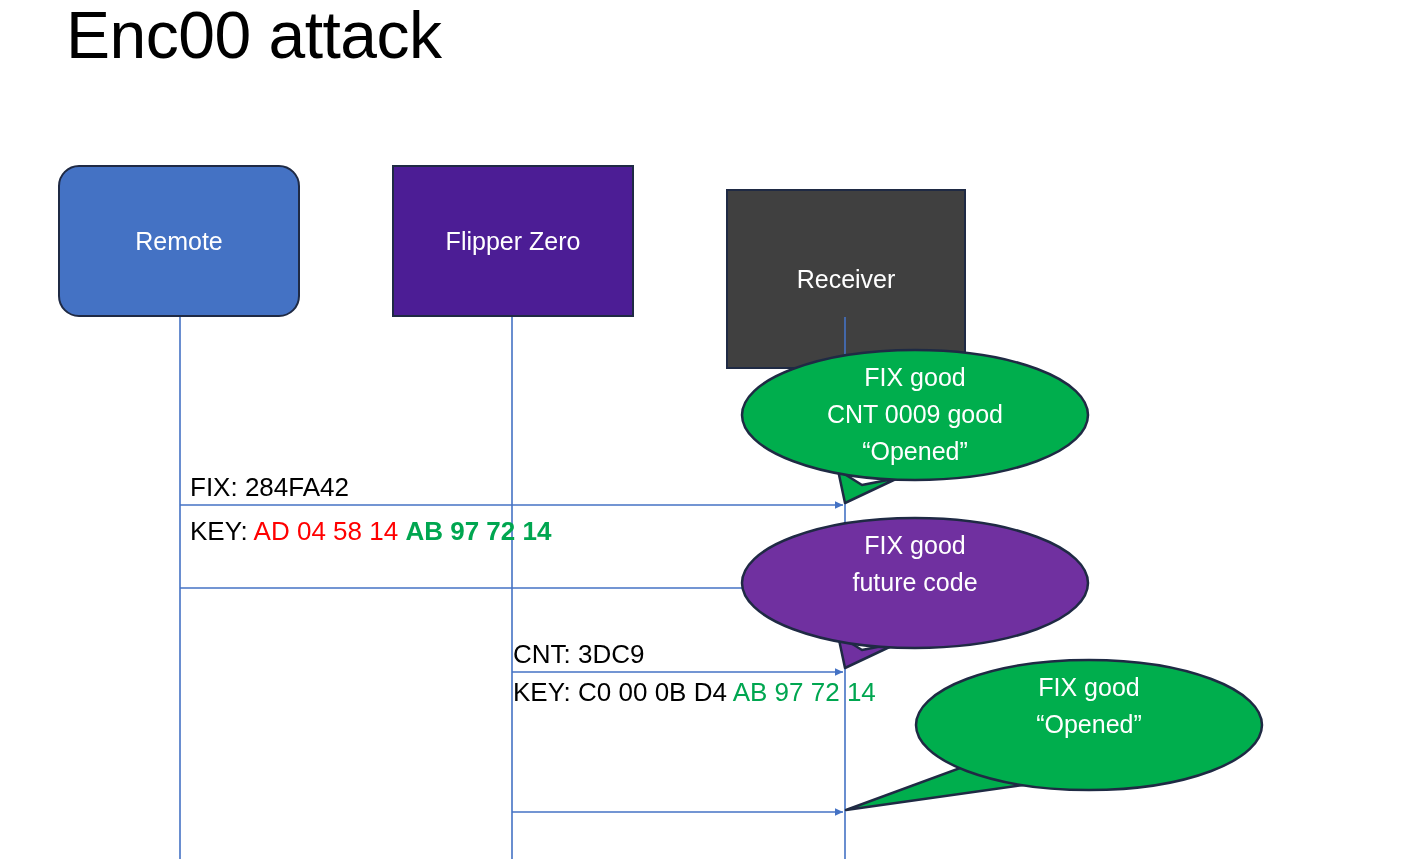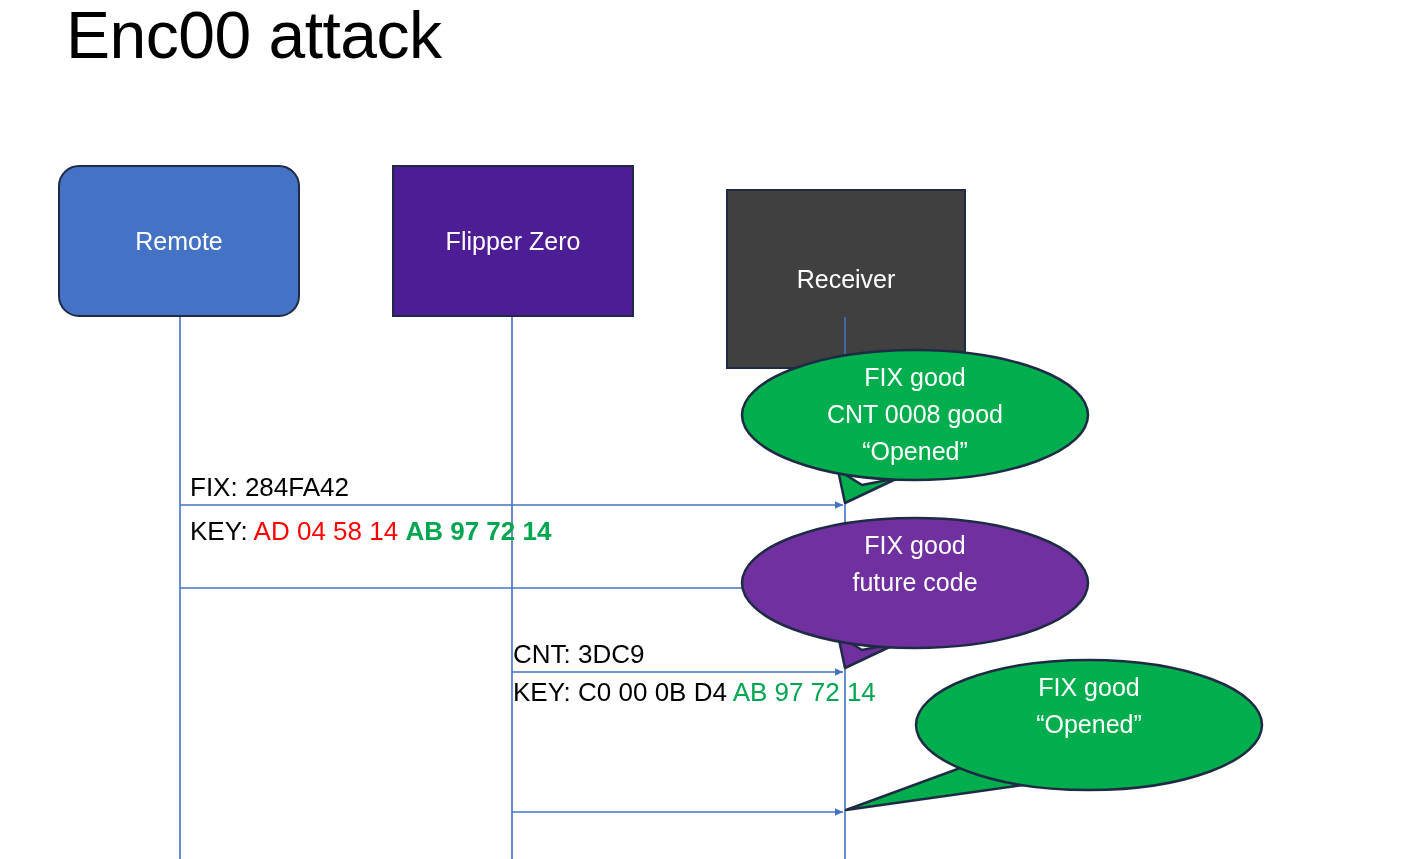--- a/index.html
+++ b/index.html
@@ -142,21 +142,21 @@
   <div>
     <span>KEY: C0 00 0B D4 </span><span class="hex-green">AB 97 72 14</span>
   </div>
 </div>
 
 <div class="msg-text" style="left:513px; top:775px;">
 </div>
 
 <div class="bubble-text" style="left:742px; top:359px; width:346px;">
   <div>FIX good</div>
-  <div>CNT 0008 good</div>
+  <div>CNT 0009 good</div>
   <div>“Opened”</div>
 </div>
 
 <div class="bubble-text" style="left:742px; top:527px; width:346px;">
   <div>FIX good</div>
   <div>future code</div>
 </div>
 
 <div class="bubble-text" style="left:916px; top:669px; width:346px;">
   <div>FIX good</div>

